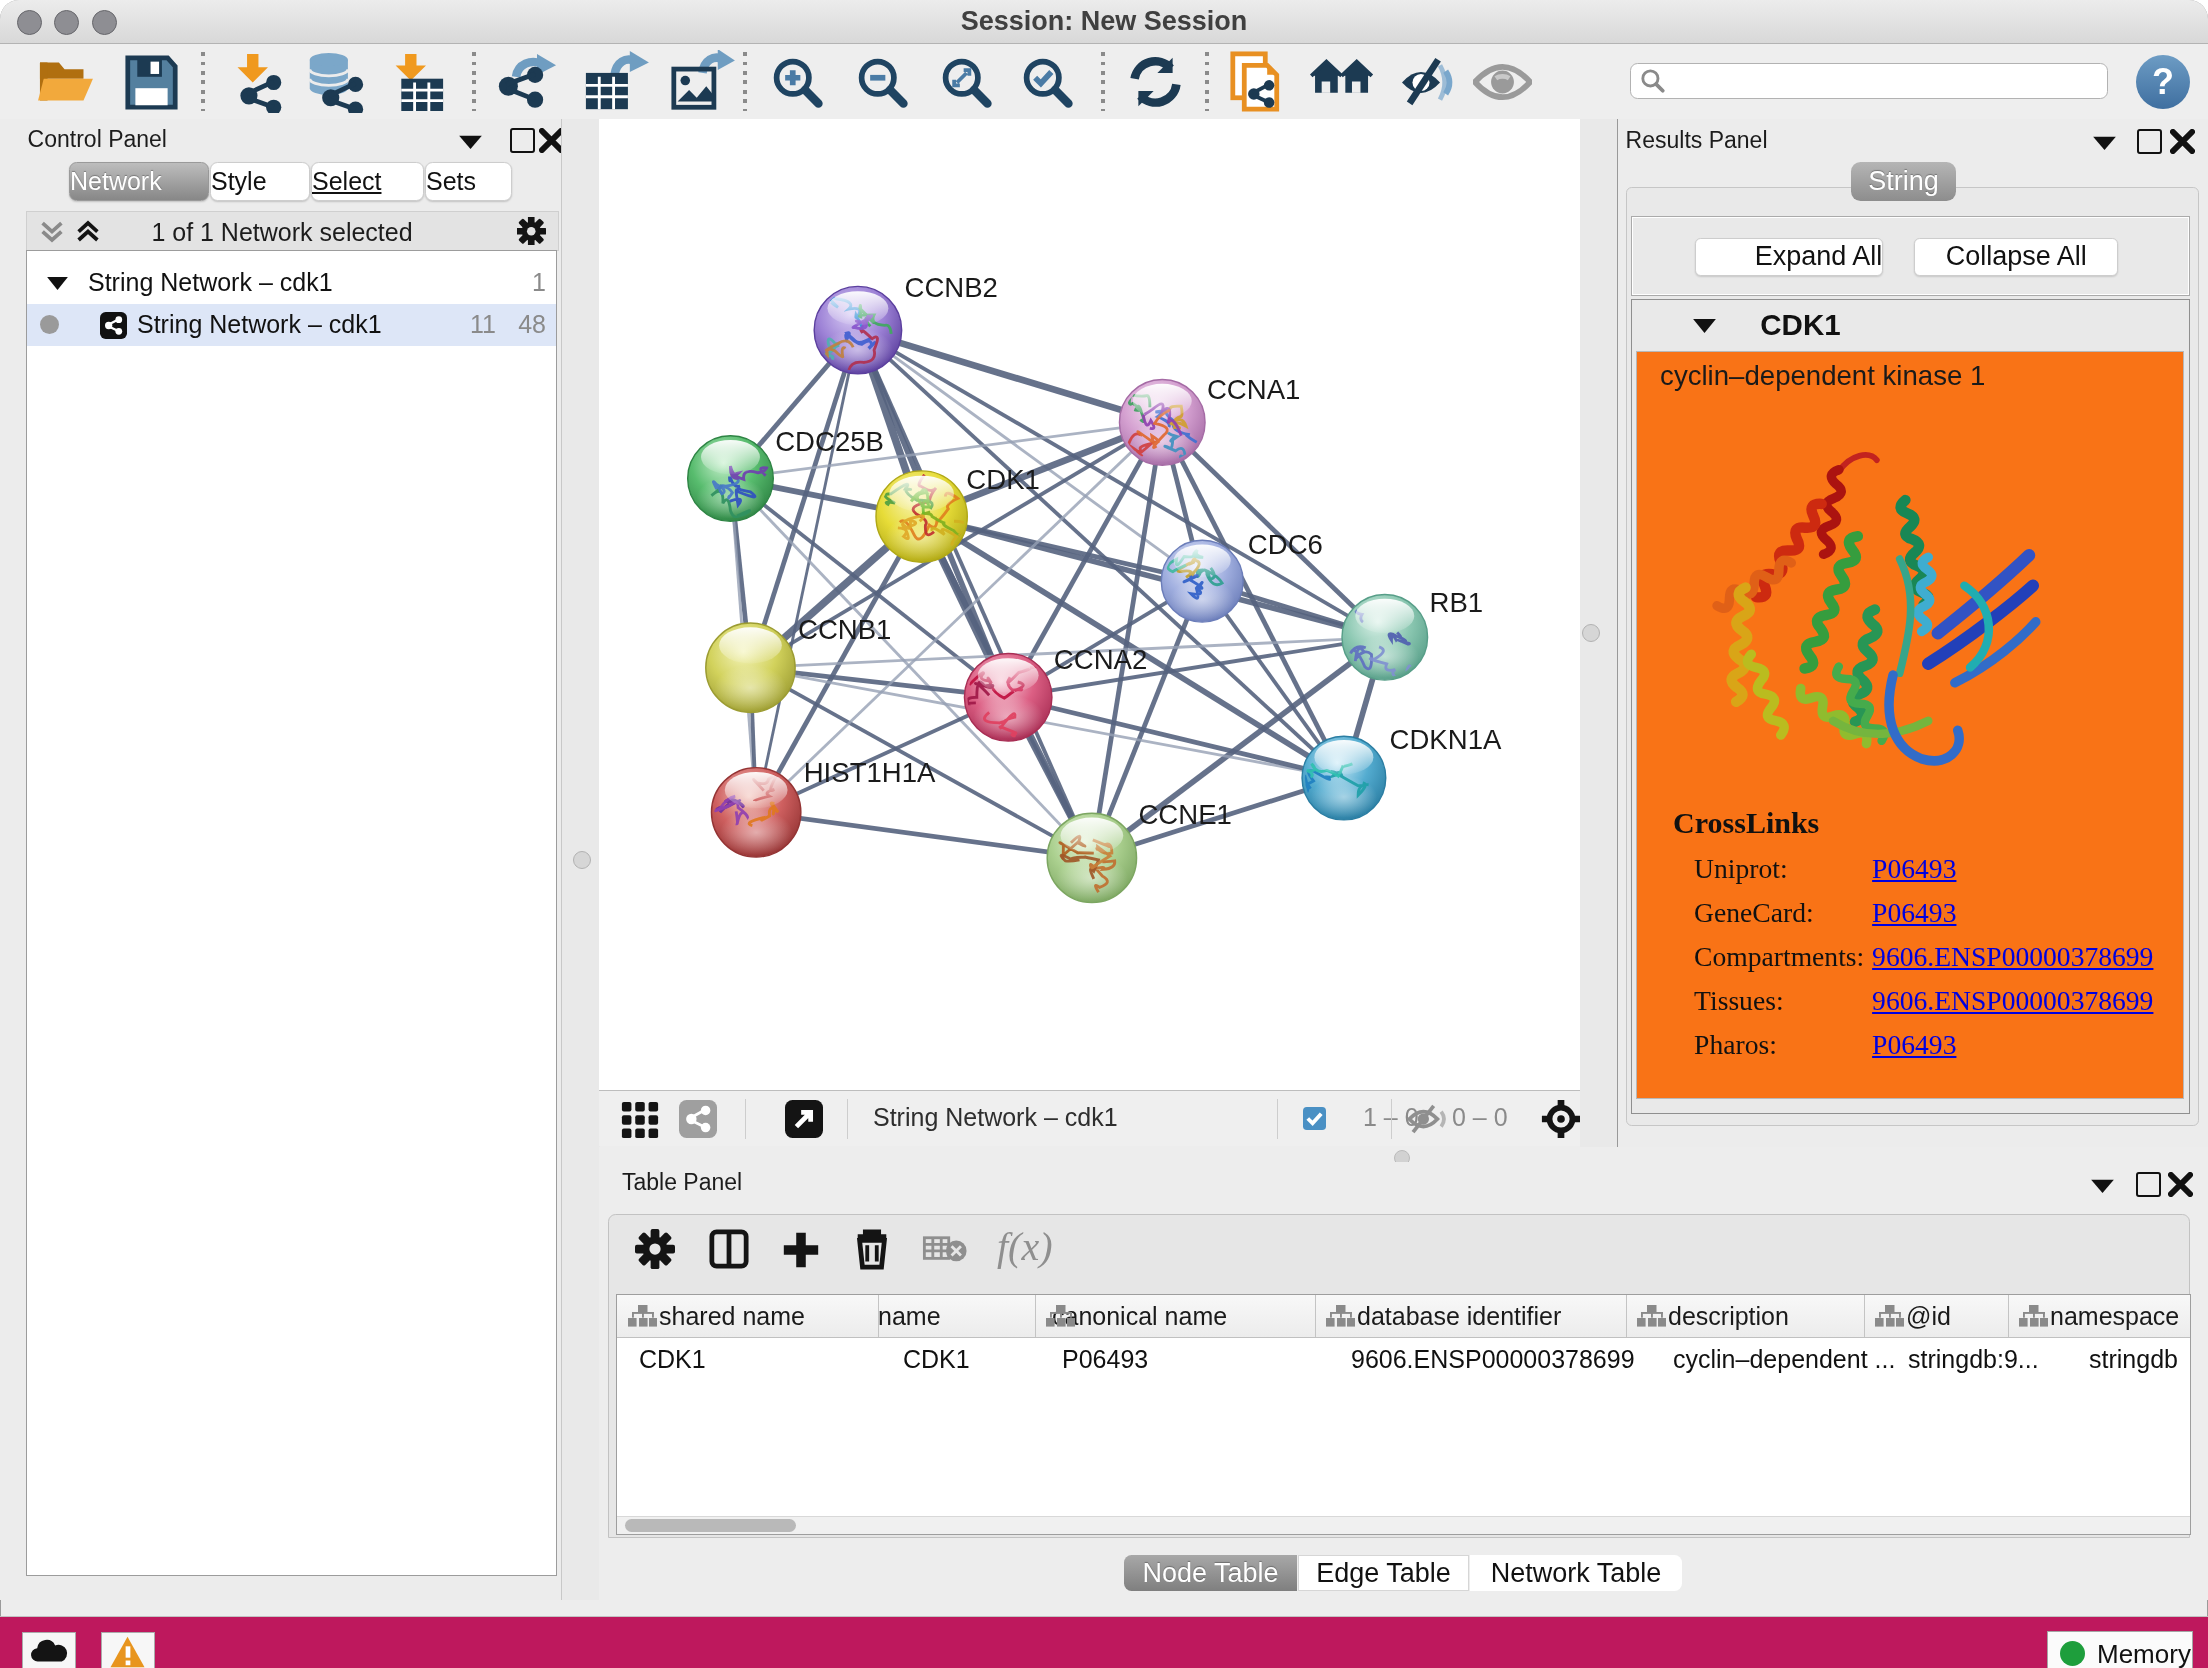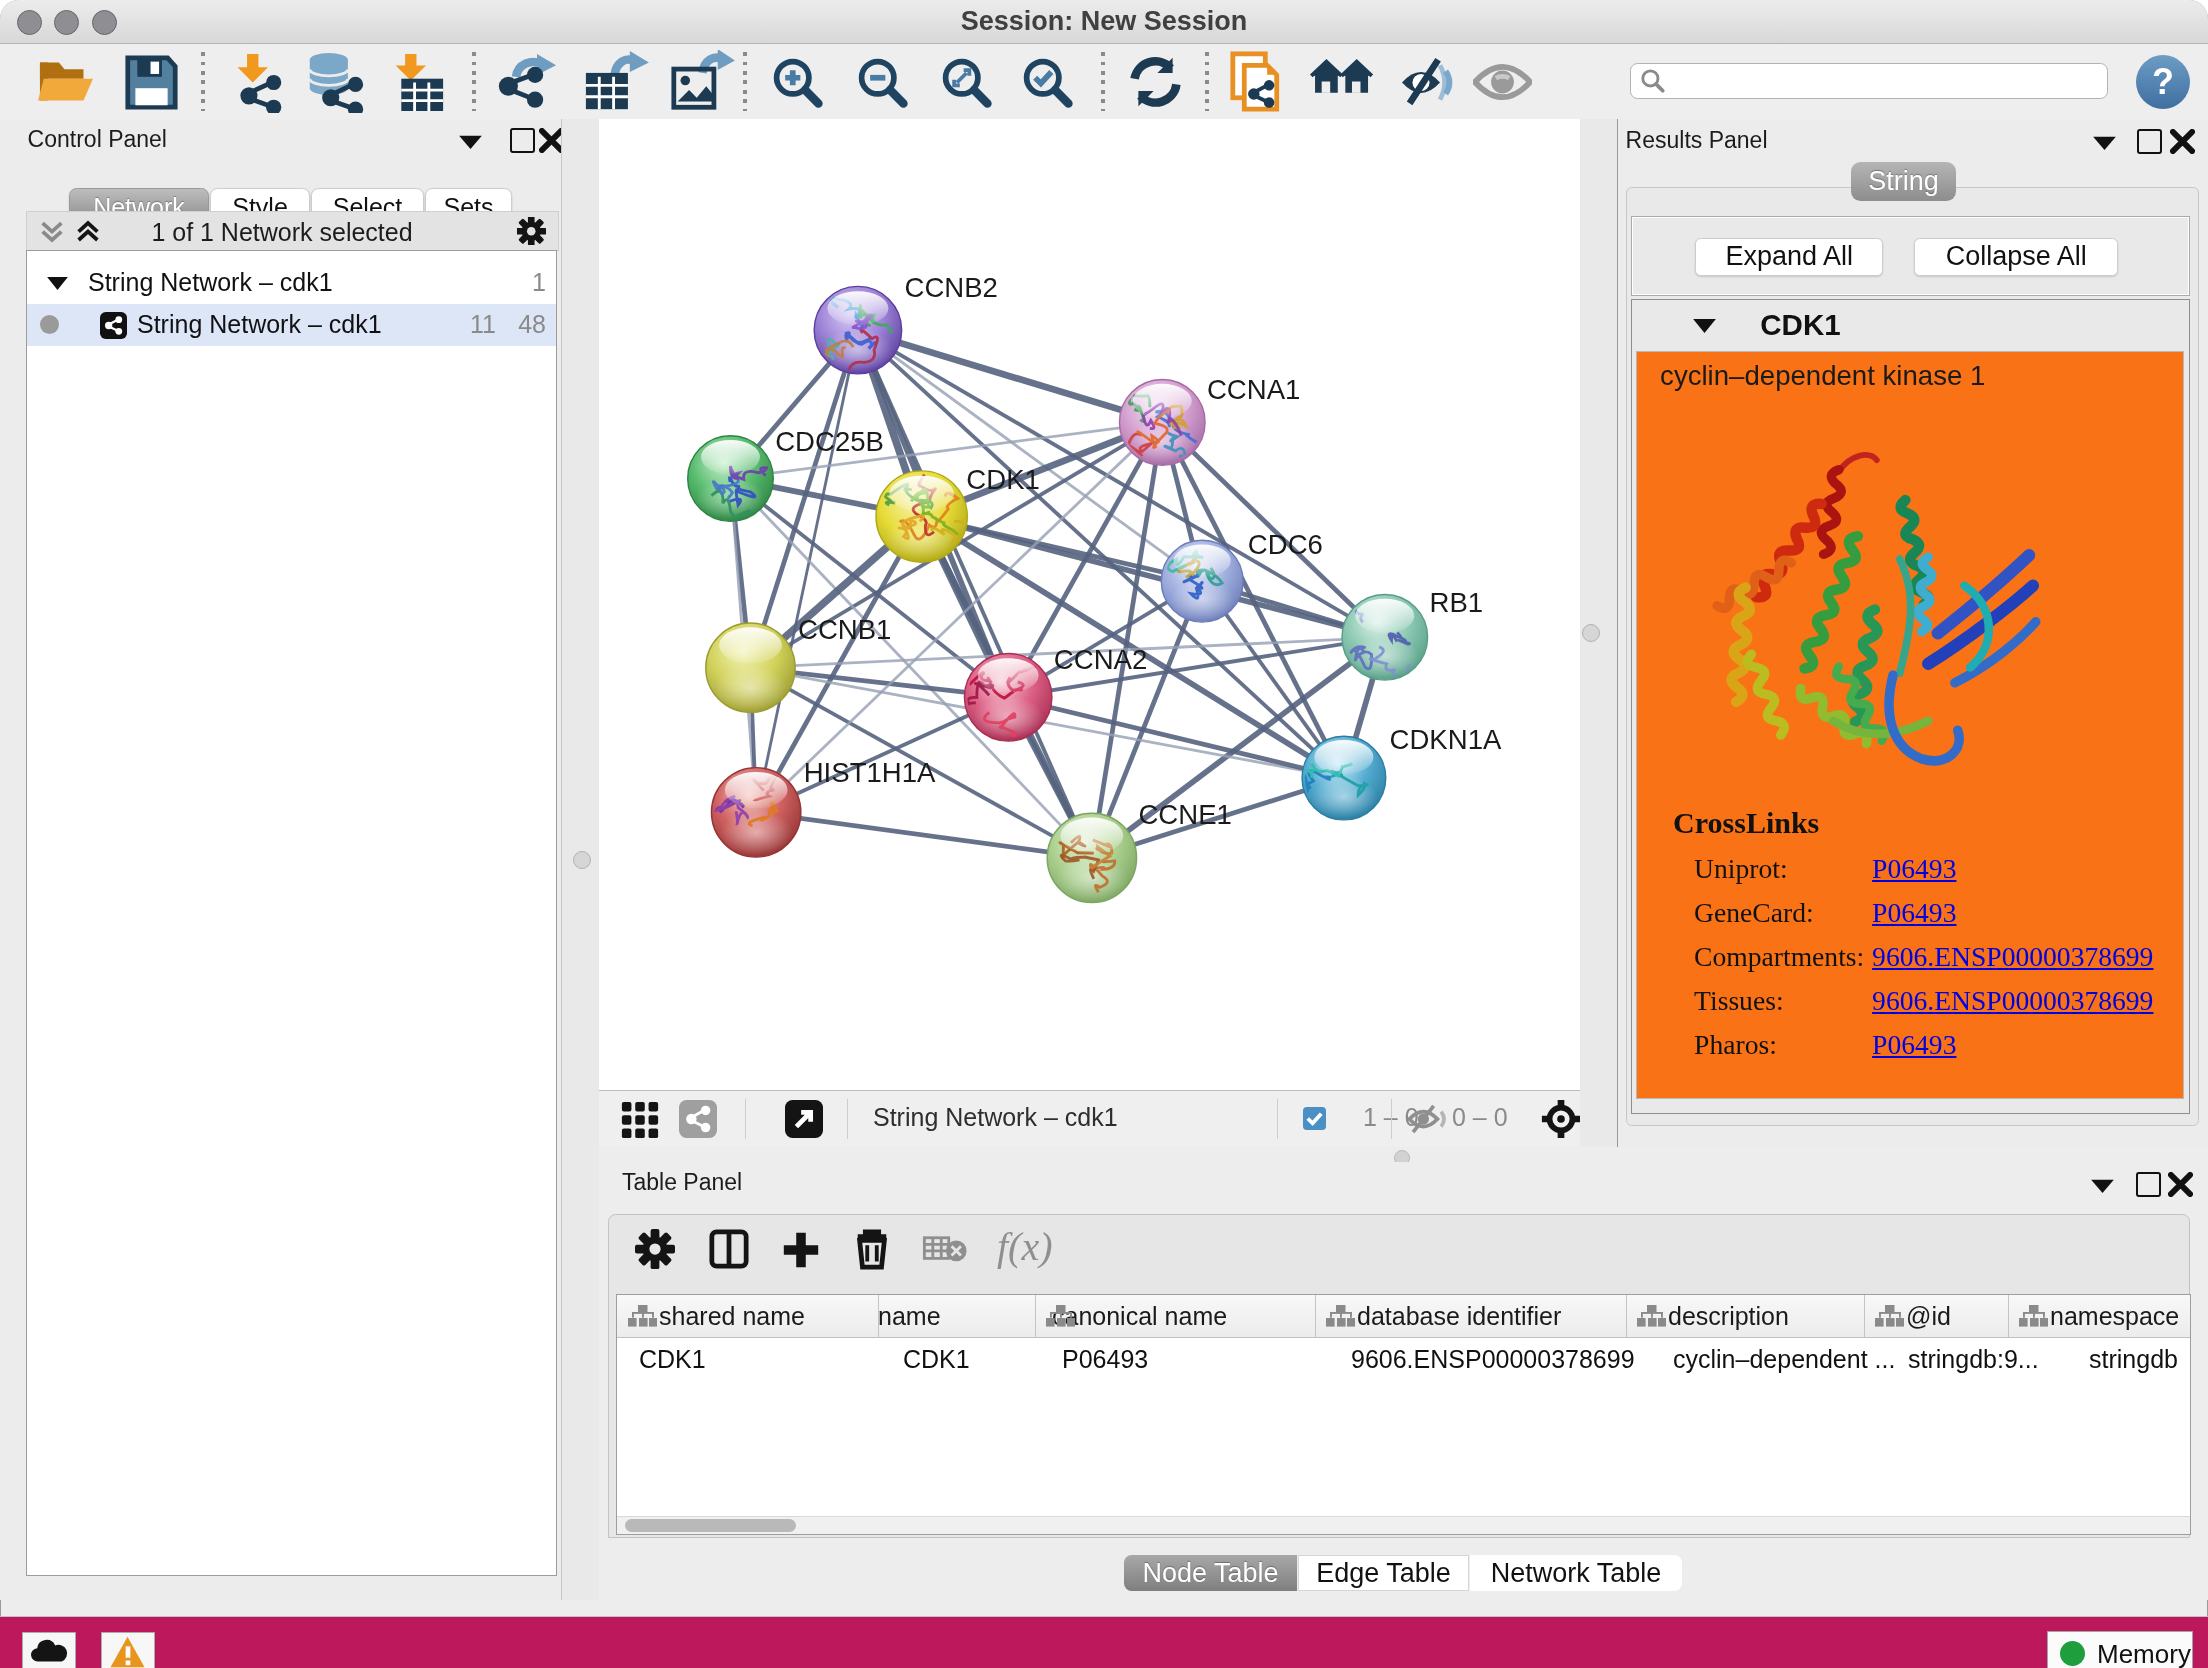--- a/index.html
+++ b/index.html
@@ -10,21 +10,21 @@
 .titlebar{position:absolute;left:0;top:0;width:2208px;height:43px;background:linear-gradient(#ececec,#d8d8d8);border-bottom:1px solid #b3b3b3;}
 .tl{position:absolute;top:9.5px;width:23px;height:23px;border-radius:50%;background:#8e8e93;border:1px solid #66666b;}
 .title{position:absolute;top:5.7px;left:0;width:2208px;text-align:center;font-size:27px;font-weight:bold;color:#404040;}
 
 .toolbar{position:absolute;left:0;top:44px;width:2208px;height:75px;background:#eeeeee;border-bottom:1.9px solid #a6a6a6;}
 .tsep{position:absolute;top:7.6px;height:59px;width:3.8px;background:repeating-linear-gradient(to bottom,#8a8a8a 0 3.8px,rgba(0,0,0,0) 3.8px 9.5px);}
 .ticon{position:absolute;top:0;}
 
 .ptitle{font-size:23px;color:#1c1c1c;}
 
-.tabbtn{position:absolute;top:43px;height:39px;box-sizing:border-box;border:1px solid #cdcdcd;background:#ffffff;color:#111;font-size:25px;text-align:center;line-height:37px;border-radius:7.6px;box-shadow:0 1px 1.9px rgba(0,0,0,.18);margin-top:26px;}
+.tabbtn{position:absolute;top:43px;height:39px;box-sizing:border-box;border:1px solid #cdcdcd;background:#ffffff;color:#111;font-size:25px;line-height:37px;border-radius:7.6px;box-shadow:0 1px 1.9px rgba(0,0,0,.18);}
 .tabsel{background:linear-gradient(#bdbdbd,#878787);color:#fff;border:1px solid #9a9a9a;text-shadow:0 -1px 1px rgba(0,0,0,.3);}
 .whitebtn{background:#ffffff;color:#111;border:1px solid #cdcdcd;}
 a.link{color:#0000e0;text-decoration:underline;}
 .hdrcell{top:0;height:42px;font-size:25px;color:#1a1a1a;text-align:left;line-height:42px;}
 .treeicon{position:absolute;left:11.4px;top:9.5px;width:28.5px;height:23px;background:
   linear-gradient(#8a8a8a,#8a8a8a) 9.5px 0/9.5px 7.6px no-repeat,
   linear-gradient(#8a8a8a,#8a8a8a) 0 13.3px/8.6px 8.6px no-repeat,
   linear-gradient(#8a8a8a,#8a8a8a) 10.5px 13.3px/8.6px 8.6px no-repeat,
   linear-gradient(#8a8a8a,#8a8a8a) 21px 13.3px/8.6px 8.6px no-repeat,
   linear-gradient(#8a8a8a,#8a8a8a) 3.8px 7.6px/22px 1.9px no-repeat,
@@ -620,21 +620,21 @@
     <div class="abs" style="left:519px;top:9.5px;width:21px;height:21px;border:2.9px solid #111;border-radius:2.9px;"></div>
     <svg class="abs" style="left:552px;top:9.5px" width="25" height="25" viewBox="0 0 26 26">
         <path d="M3 3 L23 23 M23 3 L3 23" stroke="#111" stroke-width="6" stroke-linecap="round"></path>
       </svg>
 
     <div class="abs" style="left:7.6px;top:68px;width:571px;height:937px;background:#e9e9e9;border:1px solid #c6c6c6;border-radius:5.7px;"></div>
 
     <div class="abs" style="left:233px;top:43px;width:105px;height:39px;background:linear-gradient(#b5b5b5,#8d8d8d);border-radius:9.5px;color:#fff;font-size:27px;text-align:center;line-height:39px;text-shadow:0 -1px 1px rgba(0,0,0,.3);">String</div>
 
     <div class="abs" style="left:13.3px;top:97px;width:557px;height:78px;border:1.9px solid #aaa;box-shadow:0 0 0 1px #fff inset;">
-      <div class="abs whitebtn" style="left:63px;top:21px;width:186px;height:36px;border-radius:5.7px;font-size:27px;text-align:center;line-height:34px;box-shadow:0 1px 1.9px rgba(0,0,0,.15);">Expand All</div>
+      <div class="abs whitebtn" style="left:63px;top:21px;width:186px;height:36px;border-radius:5.7px;font-size:27px;text-align:right;line-height:34px;box-shadow:0 1px 1.9px rgba(0,0,0,.15);">Expand All</div>
       <div class="abs whitebtn" style="left:282px;top:21px;width:202px;height:36px;border-radius:5.7px;font-size:27px;text-align:center;line-height:34px;box-shadow:0 1px 1.9px rgba(0,0,0,.15);">Collapse All</div>
     </div>
 
     <div class="abs" style="left:13.3px;top:180px;width:557px;height:813px;border:1.9px solid #8f8f8f;">
       <div class="abs" style="left:0;top:0;width:557px;height:49px;">
         <svg class="abs" style="left:60px;top:17px" width="25" height="18" viewBox="0 0 26 19">
             <path d="M1 2 h24 l-12 15 z" fill="#111"></path>
           </svg>
         <div class="abs" style="left:128px;top:7.6px;font-size:29.5px;font-weight:bold;color:#111;">CDK1</div>
       </div>

